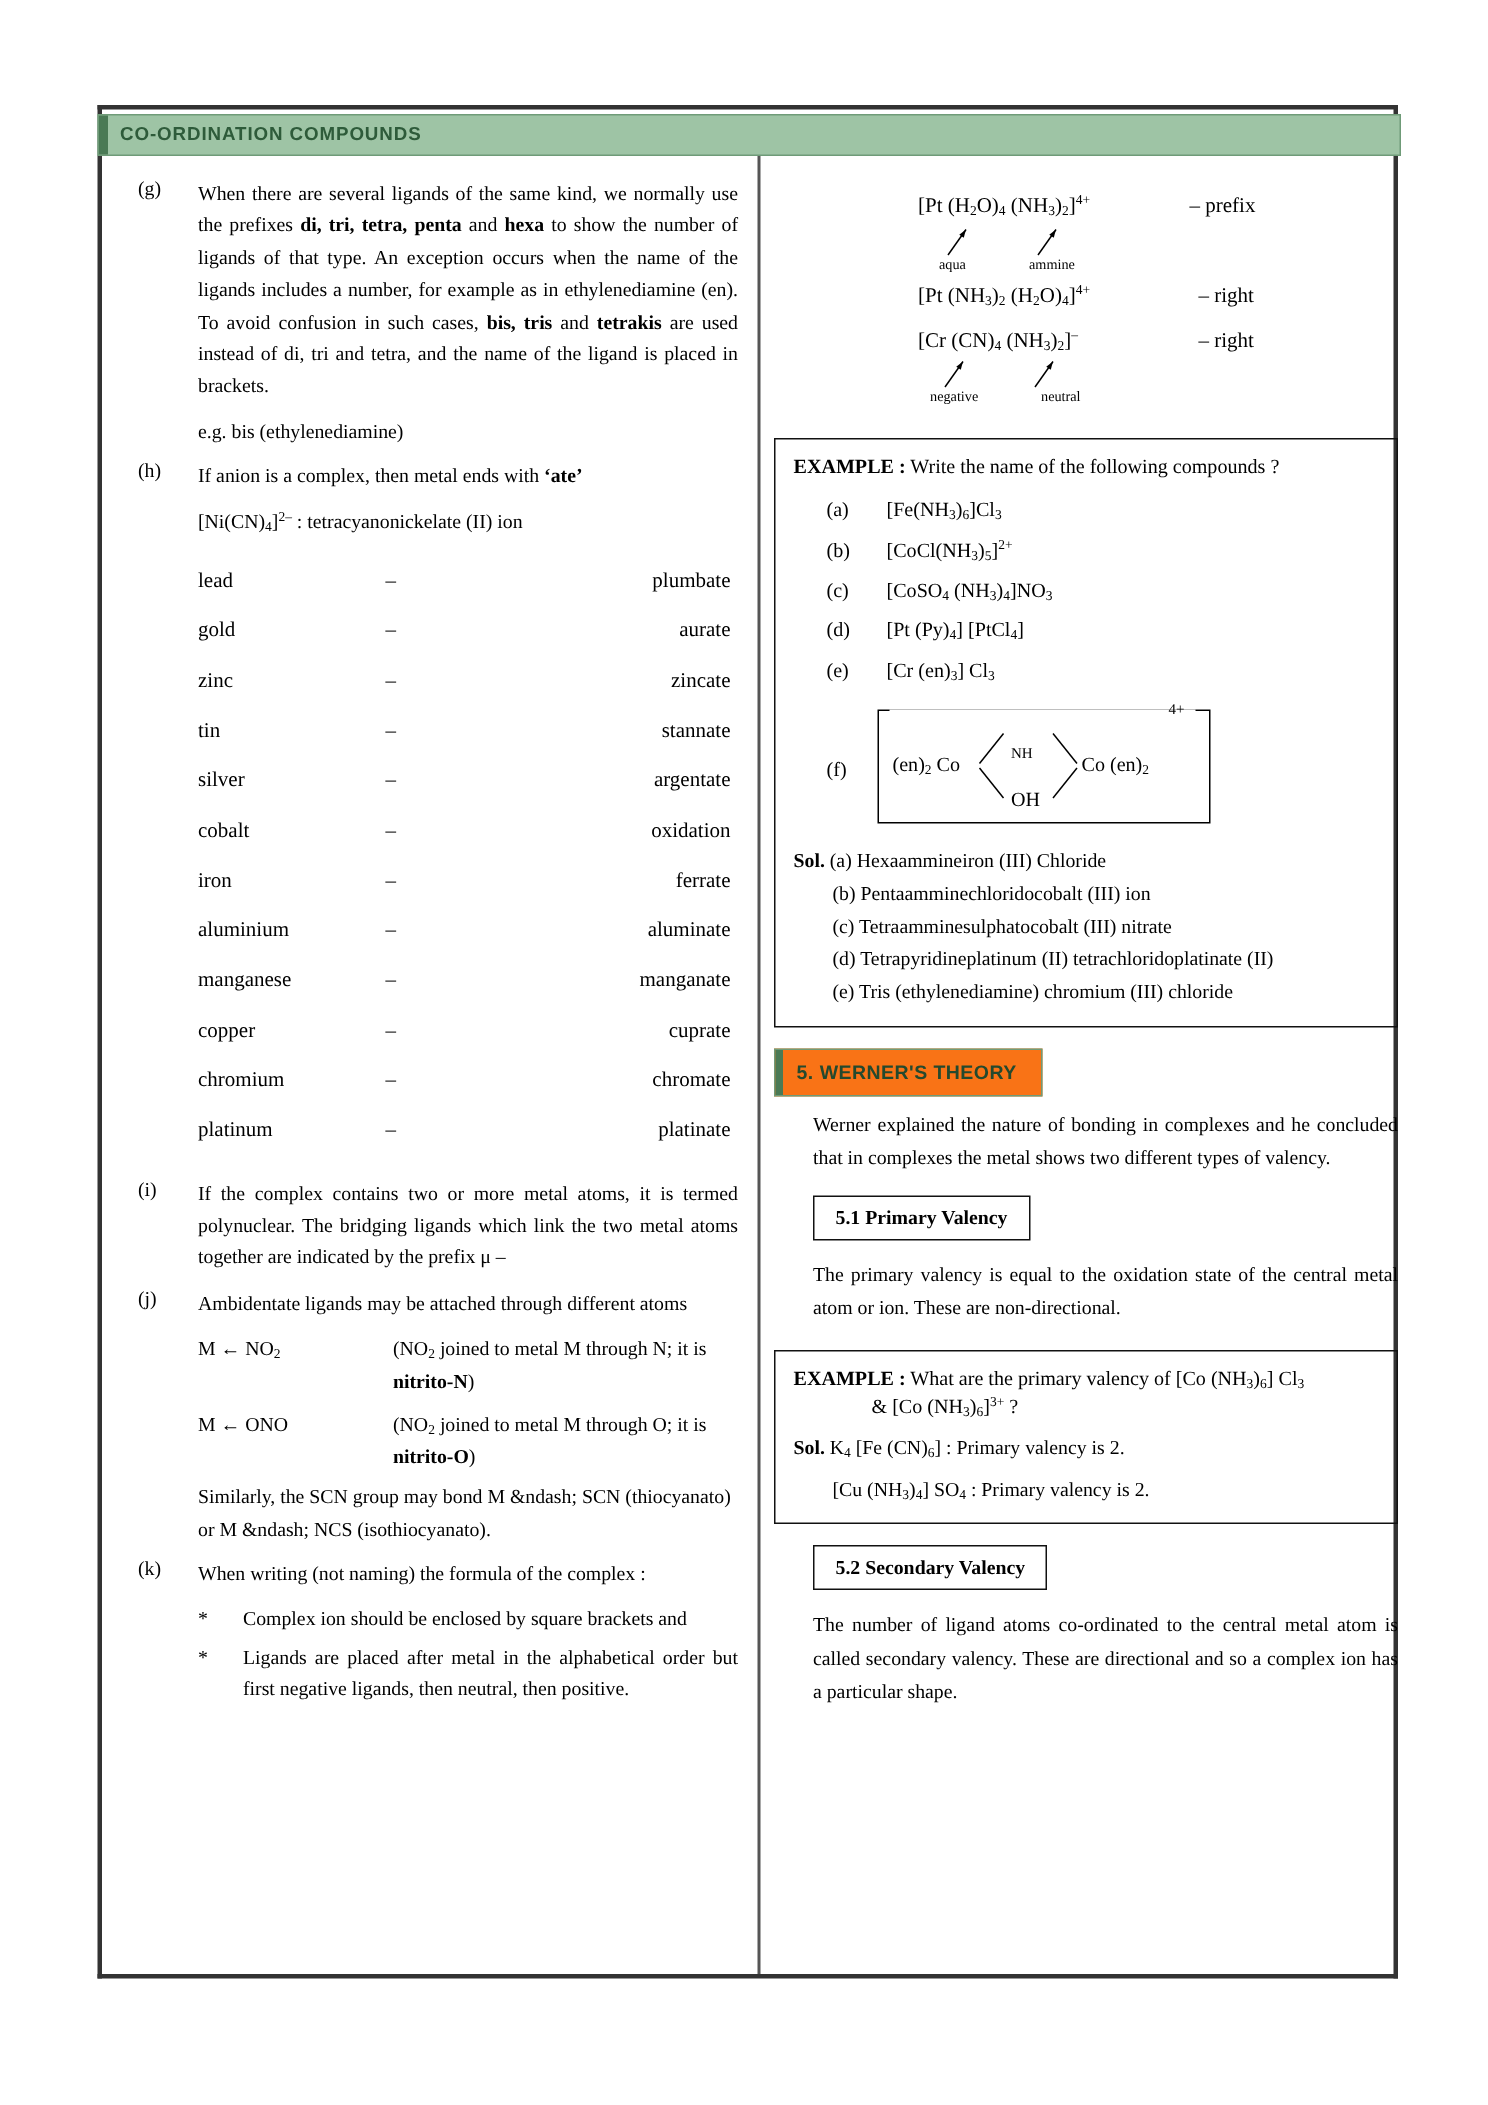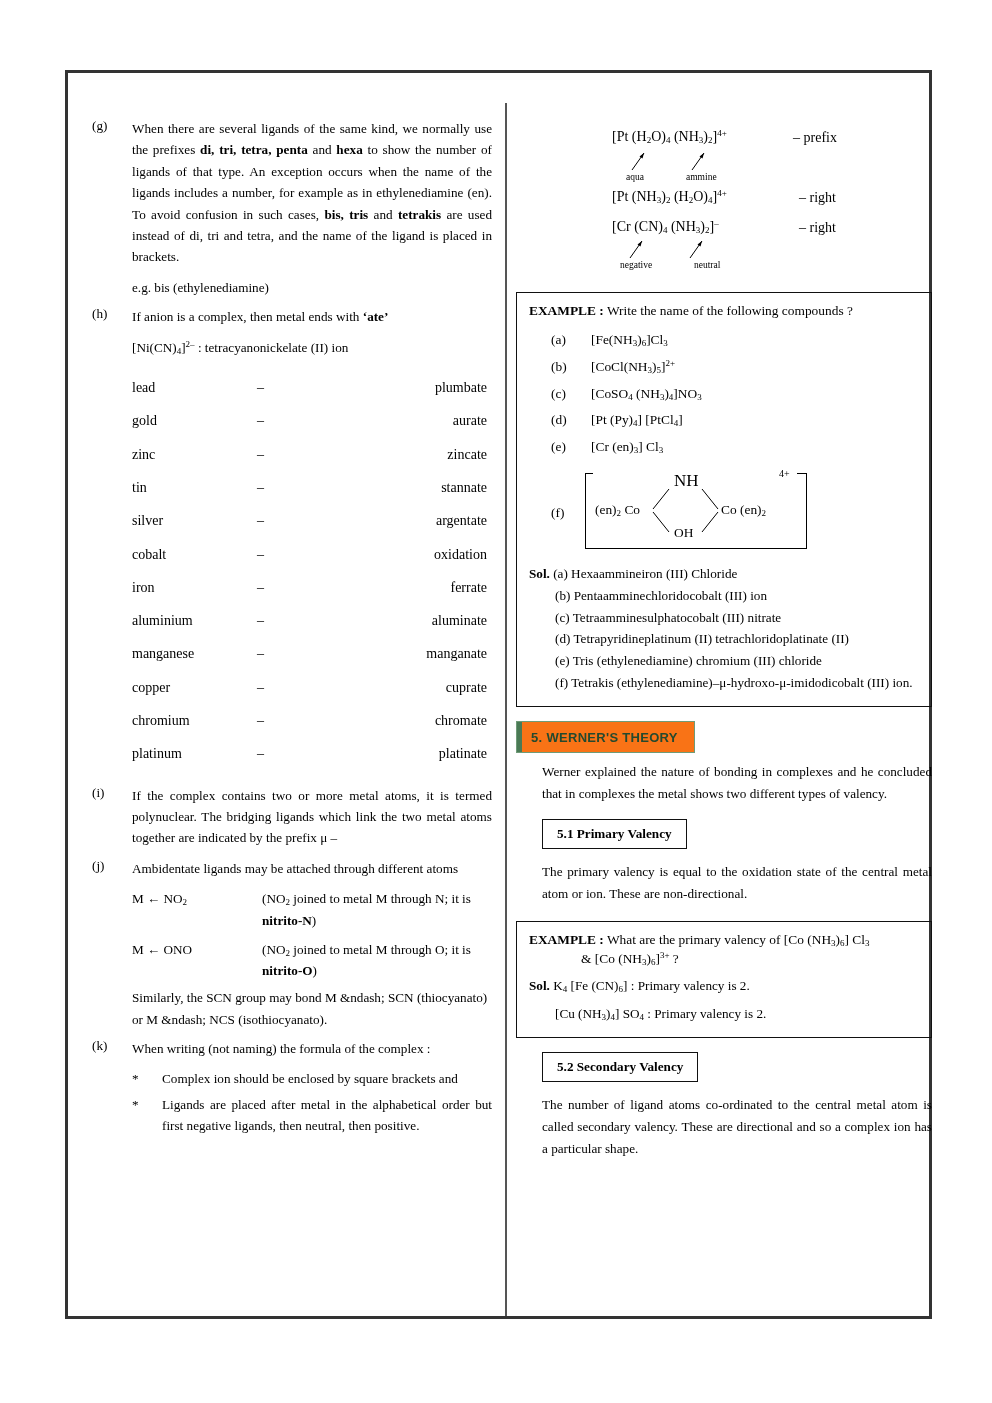--- a/index.html
+++ b/index.html
@@ -68,20 +68,24 @@
 <body>
 
 <div class="page">
 
   <div class="rule-top"></div>
   <div class="rule-left"></div>
   <div class="rule-right"></div>
   <div class="rule-bottom"></div>
   <div class="divider"></div>
 
+  <div class="hdr">
+    <div class="bar"></div>
+    <div class="t">CO-ORDINATION COMPOUNDS</div>
+  </div>
 
   <div class="col-l">
 
     <div class="li">
       <div class="mk">(g)</div>
       <div class="bd">When there are several ligands of the same kind, we normally use the prefixes <b>di, tri, tetra, penta</b> and <b>hexa</b> to show the number of ligands of that type. An exception occurs when the name of the ligands includes a number, for example as in ethylenediamine (en). To avoid confusion in such cases, <b>bis, tris</b> and <b>tetrakis</b> are used instead of di, tri and tetra, and the name of the ligand is placed in brackets.</div>
     </div>
 
     <div class="ind">e.g. bis (ethylenediamine)</div>
 
@@ -245,39 +249,38 @@
           <div class="q">(e)</div>
           <div>[Cr (en)<sub>3</sub>] Cl<sub>3</sub></div>
         </div>
 
       <div style="position:relative;height:92px;margin-top:6px;">
         <div style="position:absolute;left:22px;top:38px;font-size:13.4px;">(f)</div>
         <div style="position:absolute;left:56px;top:6px;width:220px;height:74px;border:1px solid #000;"></div>
         <div style="position:absolute;left:64px;top:6px;width:204px;height:74px;background:#fff;"></div>
         <div style="position:absolute;left:56px;top:-4px;font-size:13.4px;">&nbsp;</div>
         <div style="position:absolute;left:66px;top:35px;font-size:13.4px;">(en)<sub>2</sub> Co</div>
-        <div style="position:absolute;left:145px;top:4px;font-size:17px;">NH</div>
+        <div style="position:absolute;left:145px;top:30px;font-size:10px;">NH</div>
         <div style="position:absolute;left:145px;top:58px;font-size:13.4px;">OH</div>
         <div style="position:absolute;left:192px;top:35px;font-size:13.4px;">Co (en)<sub>2</sub></div>
         <div style="position:absolute;left:250px;top:1px;font-size:10px;">4+</div>
         <svg style="position:absolute;left:56px;top:2px;" width="230" height="86">
           <line x1="68" y1="40" x2="84" y2="20" stroke="#000" stroke-width="1"></line>
           <line x1="68" y1="43" x2="84" y2="63" stroke="#000" stroke-width="1"></line>
           <line x1="117" y1="20" x2="133" y2="40" stroke="#000" stroke-width="1"></line>
           <line x1="117" y1="63" x2="133" y2="43" stroke="#000" stroke-width="1"></line>
         </svg>
       </div>
 
       <div class="sol" style="margin-top:4px;">
         <div><span class="sl">Sol.</span> <span>(a) Hexaammineiron (III) Chloride</span></div>
         <div class="solrow"><span>(b) Pentaamminechloridocobalt (III) ion</span></div>
         <div class="solrow"><span>(c) Tetraamminesulphatocobalt (III) nitrate</span></div>
         <div class="solrow"><span>(d) Tetrapyridineplatinum (II) tetrachloridoplatinate (II)</span></div>
         <div class="solrow"><span>(e) Tris (ethylenediamine) chromium (III) chloride</span></div>
-        <div class="solrow"><span>(f) Tetrakis (ethylenediamine)–μ-hydroxo-μ-imidodicobalt (III) ion.</span></div>
       </div>
     </div>
 
     <div class="sect">
       <div class="bar"></div>
       <span class="t">5.</span>
       <span class="t">WERNER'S THEORY</span>
     </div>
 
     <div class="pbody" style="padding-left:26px;">Werner explained the nature of bonding in complexes and he concluded that in complexes the metal shows two different types of valency.</div>

